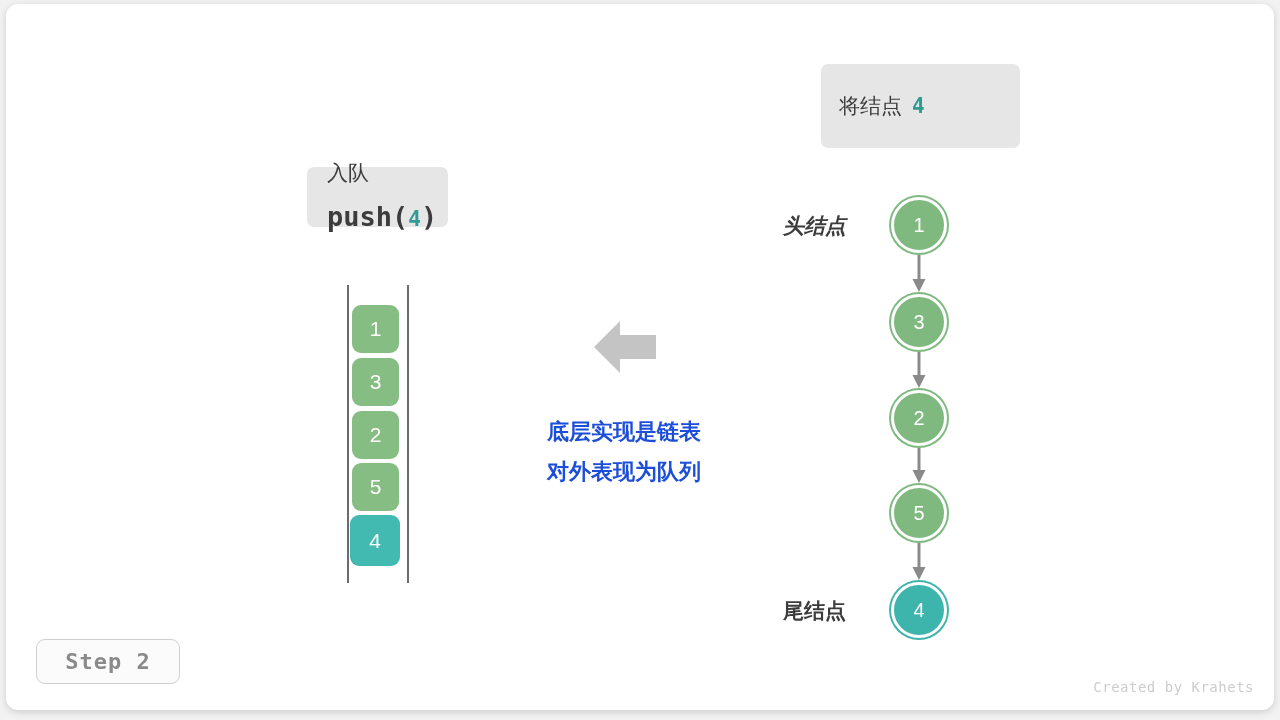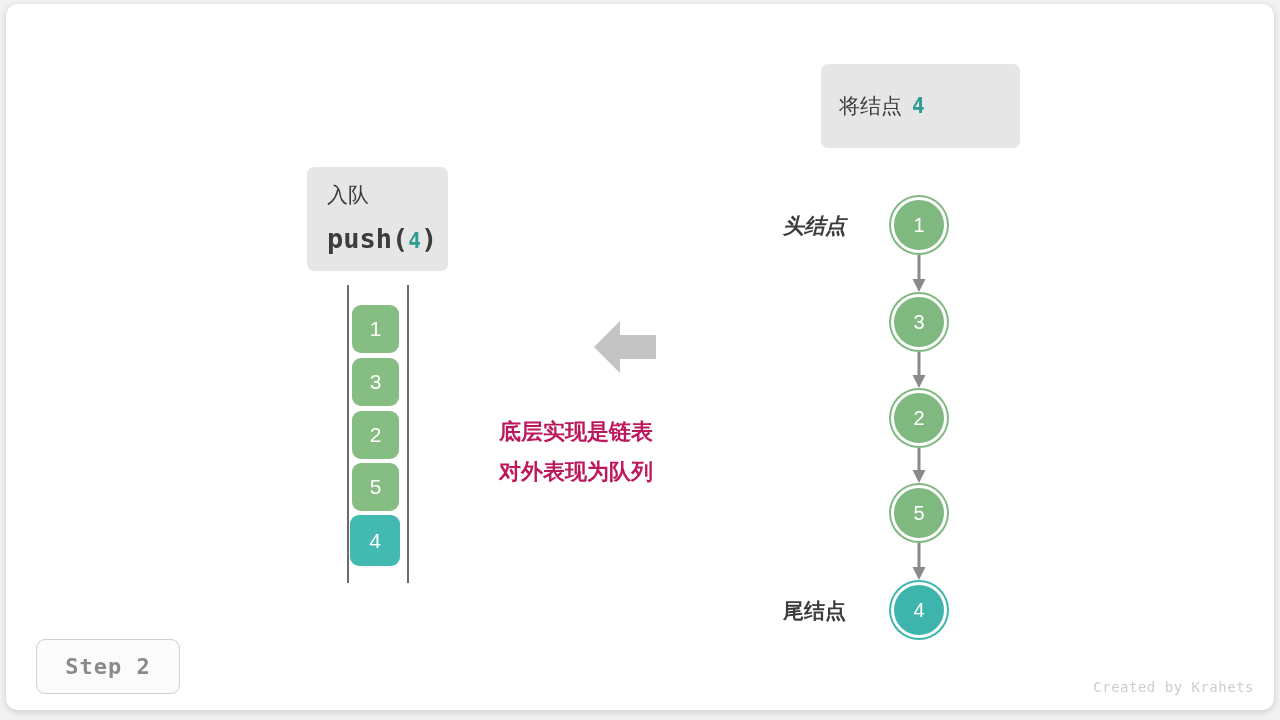--- a/index.html
+++ b/index.html
@@ -38,21 +38,21 @@
     box-sizing: border-box;
   }
   .callout .line {
     white-space: pre;
     line-height: 1.45;
   }
   #callout-push {
     left: 307px;
     top: 167px;
     width: 141px;
-    height: 104px;
+    height: 60px;
     padding: 0 20px;
     font-size: 21px;
     gap: 8px;
   }
   #callout-push .mono {
     font-family: "DejaVu Sans Mono", "Liberation Mono", monospace;
     font-size: 27px;
     font-weight: bold;
   }
   #callout-append {
@@ -94,22 +94,22 @@
     left: 594px;
     top: 320px;
     width: 62px;
     height: 54px;
   }
   .note {
     position: absolute;
     left: 499px;
     top: 412px;
     width: 250px;
-    text-align: left;
-    color: #be185d;
+    text-align: center;
+    color: #1d4ed8;
     font-weight: bold;
     font-size: 22px;
     line-height: 1.8;
   }
 
   
   .node {
     position: absolute;
     width: 56px;
     height: 56px;
@@ -144,21 +144,21 @@
     font-size: 21px;
     white-space: nowrap;
   }
 
   
   #step-badge {
     position: absolute;
     left: 36px;
     top: 639px;
     width: 144px;
-    height: 55px;
+    height: 45px;
     border: 1px solid #cfcfcf;
     border-radius: 9px;
     background: #fbfbfb;
     color: #8a8a8a;
     font-family: "DejaVu Sans Mono", "Liberation Mono", monospace;
     font-weight: bold;
     font-size: 22px;
     display: flex;
     align-items: center;
     justify-content: center;

